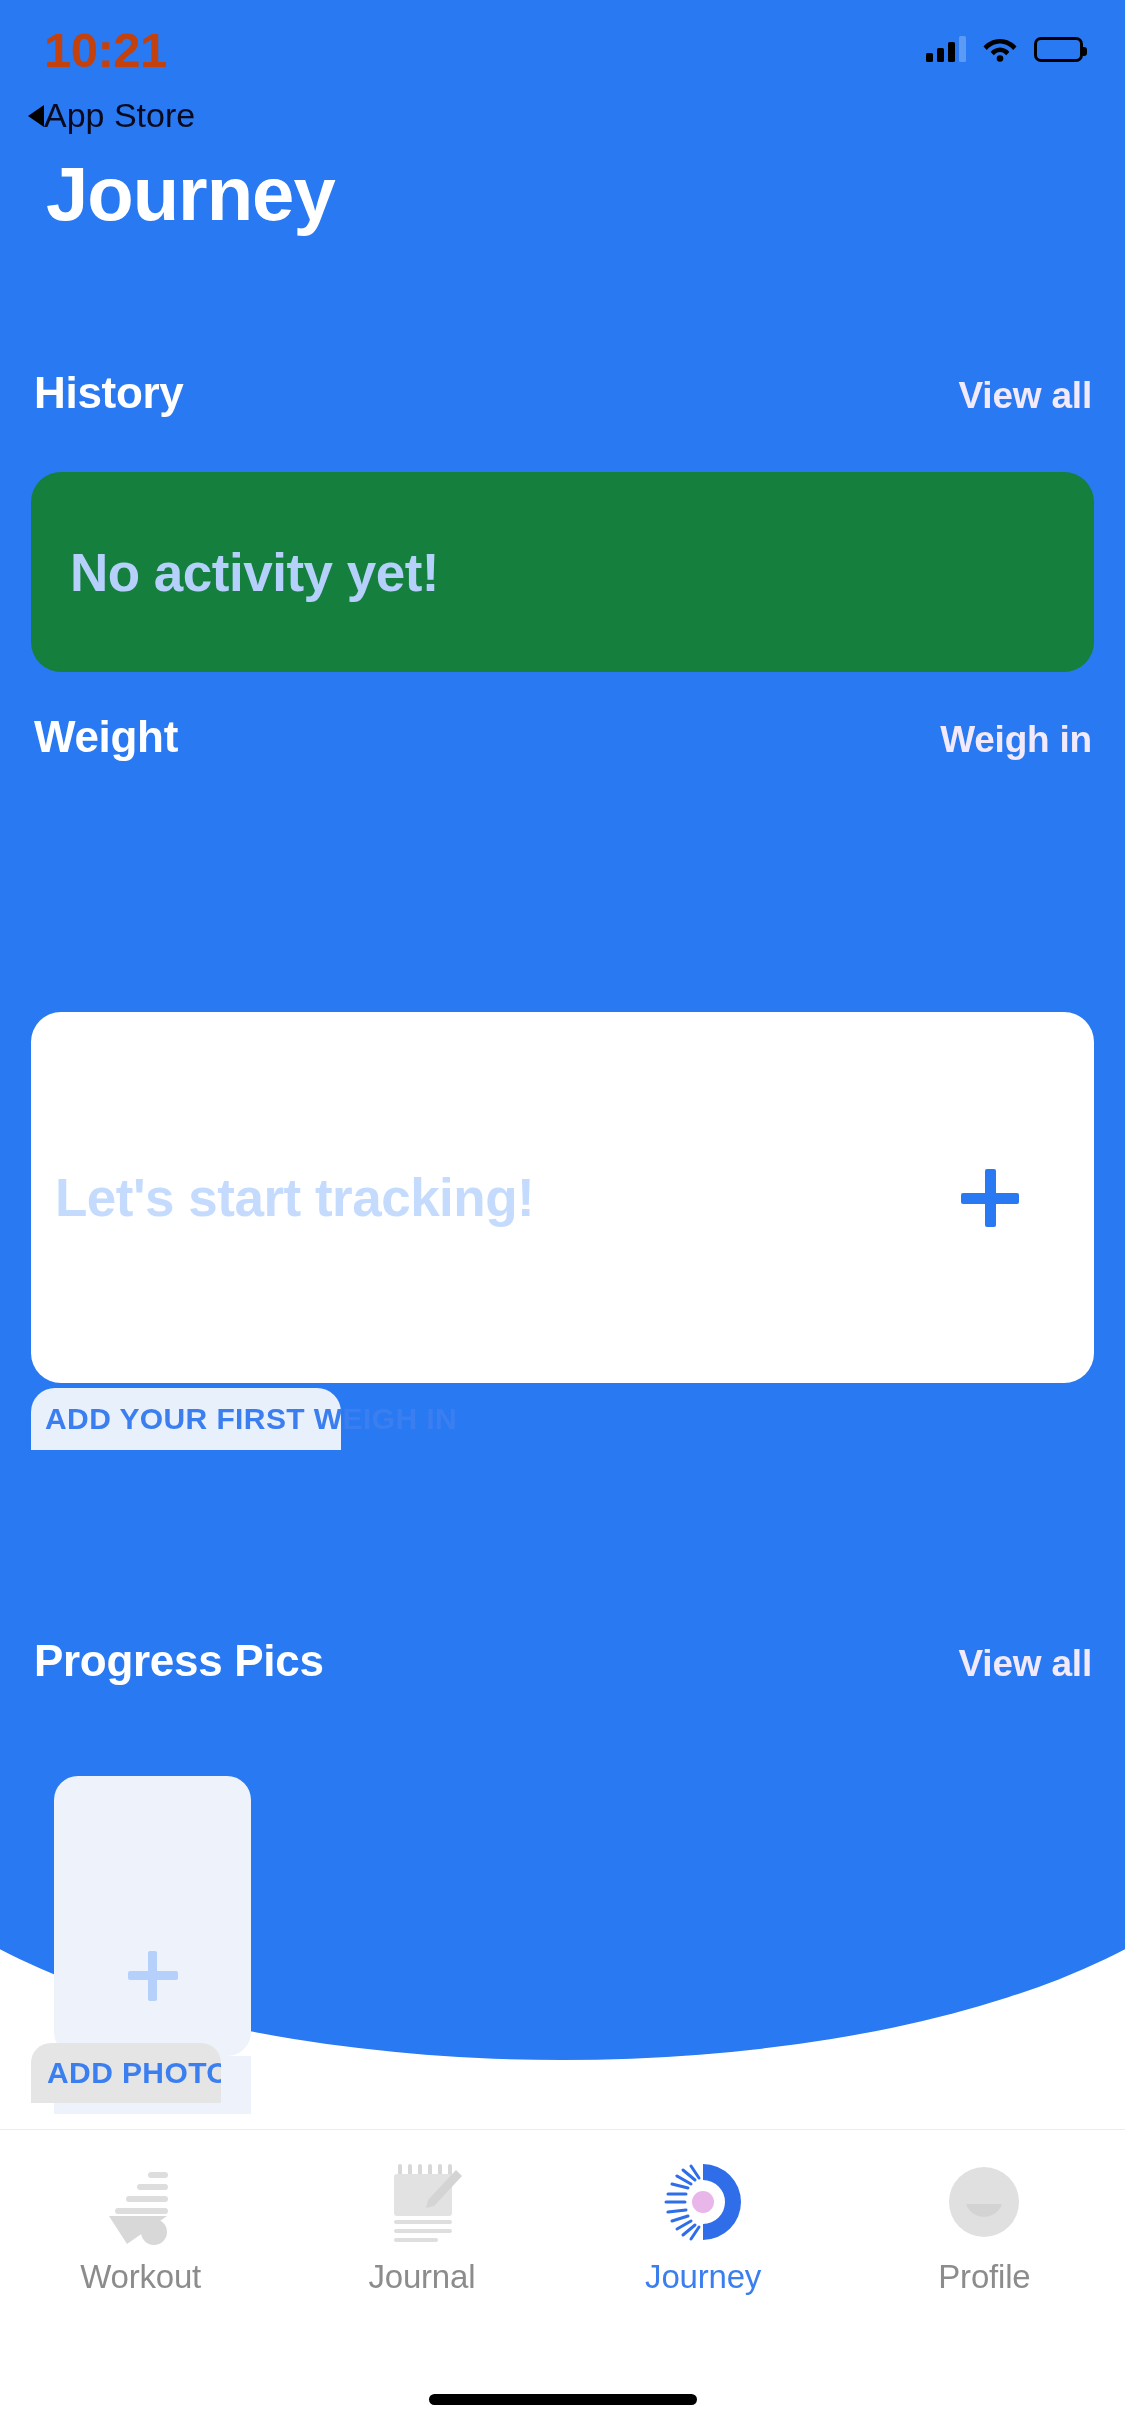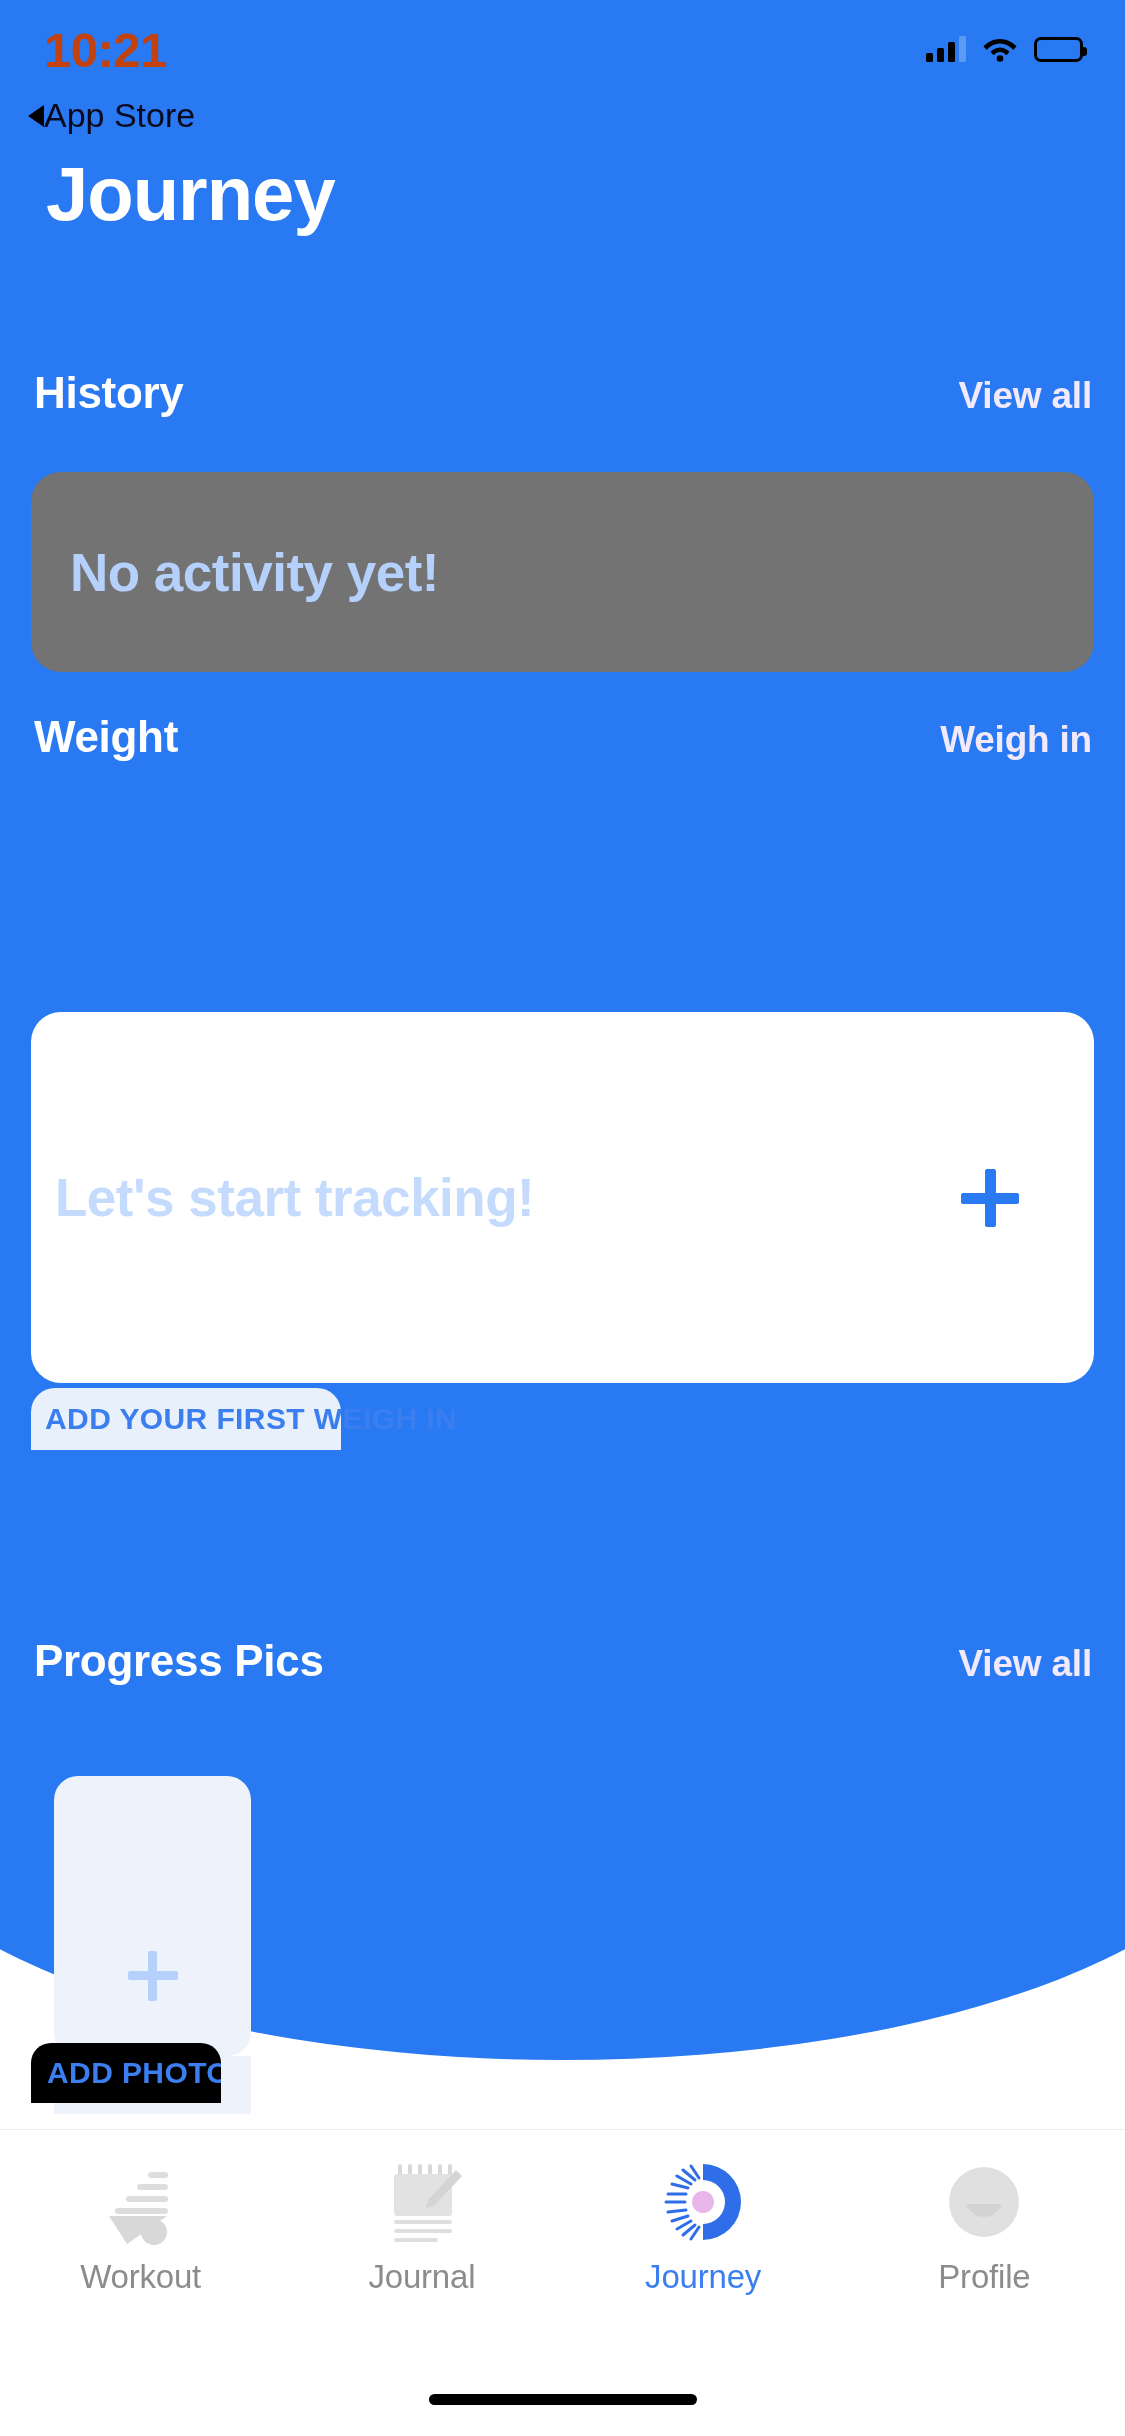--- a/index.html
+++ b/index.html
@@ -93,21 +93,21 @@
   }
 
   
   .card{
     position:absolute; left:31px; width:1063px;
     border-radius:30px;
     z-index:4;
   }
   #history-card{
     top:472px; height:200px;
-    background:#737373;
+    background:#15803d;
     display:flex; align-items:center;
   }
   #history-empty{
     margin-left:39px;
     font-size:53px; font-weight:700; color:#b4d0fb;
     letter-spacing:-0.5px;
   }
 
   #weight-card{
     top:1012px; height:371px;
@@ -158,21 +158,21 @@
     width:50px; height:50px;
   }
   #pics-plus:before, #pics-plus:after{
     content:""; position:absolute; background:#b4d0fb; border-radius:2px;
   }
   #pics-plus:before{ left:0; top:20px; width:50px; height:9px; }
   #pics-plus:after{ left:20px; top:0; width:9px; height:50px; }
   #photo-badge{
     position:absolute; left:31px; top:2043px;
     width:190px; height:60px;
-    background:#000000;
+    background:#e5e5e5;
     border-radius:20px 20px 0 0;
     display:flex; align-items:center; padding-left:16px;
     z-index:6; overflow:hidden;
   }
   #photo-badge-text{
     font-size:30px; font-weight:700; color:#3b7ef0; letter-spacing:0.4px;
     white-space:nowrap;
   }
   #pics-tile-mask{
     position:absolute; left:54px; top:2056px;

